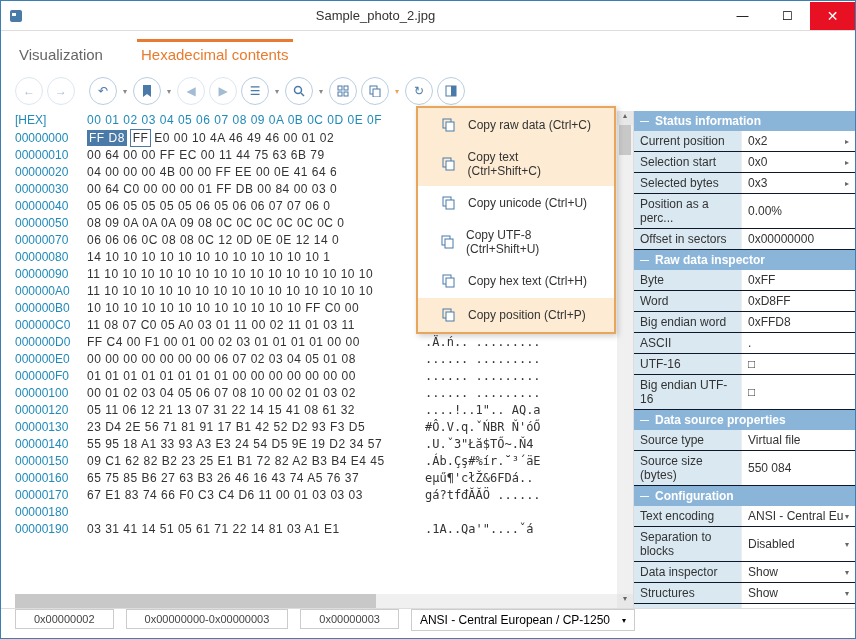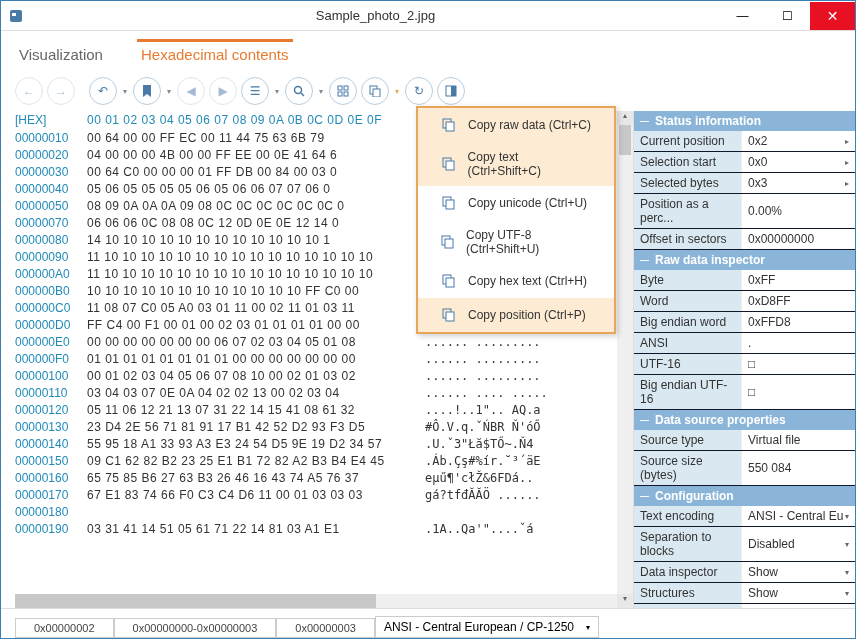--- a/index.html
+++ b/index.html
@@ -26,21 +26,21 @@
 .hex-rows { flex: 1; overflow: hidden; }
 .hex-row { display: flex; height: 17px; align-items: center; }
 .hex-row .addr { width: 72px; color: #208ab8; }
 .hex-row .bytes { width: 332px; white-space: pre; letter-spacing: 0.5px; color: #333; }
 .hex-row .ascii { padding-left: 6px; color: #333; white-space: pre; font-family: Consolas, monospace; }
 .sel { background: #4a7aa8; color: #fff; padding: 1px 2px; }
 .cursor { background: #fff; color: #333; outline: 1px solid #4a7aa8; padding: 1px 2px; }
 .scrollbars { display: flex; margin-top: 4px; }
 .scrollbars .hbar { flex: 1; height: 14px; background: #f0f0f0; position: relative; }
 .scrollbars .hbar::before { content: ""; position: absolute; left: 0; width: 60%; height: 100%; background: #c8c8c8; }
-.statusbar { height: 30px; display: flex; align-items: flex-end; padding: 0 14px; gap: 0; border-top: 1px solid #ddd; }
+.statusbar { height: 30px; display: flex; align-items: flex-start; padding: 0 14px; gap: 12px; border-top: 1px solid #ddd; }
 .statusbar .cell { border: 1px solid #ccc; padding: 3px 18px; font-size: 11px; color: #444; background: #fff; }
 .statusbar .enc { flex: 0 0 auto; display: flex; align-items: center; border: 1px solid #ccc; padding: 3px 8px; font-size: 11px; }
 .statusbar .dd { font-size: 8px; padding-left: 12px; }
 .side { width: 222px; flex-shrink: 0; border-left: 1px solid #ddd; display: flex; flex-direction: column; overflow-y: auto; font-size: 11px; }
 .side .section-hdr { background: #8bb5d8; color: #fff; padding: 3px 6px; font-weight: bold; display: flex; align-items: center; gap: 6px; }
 .side .section-hdr .arrow { font-size: 9px; }
 .side .row { display: flex; border-bottom: 1px solid #0f172a; }
 .side .row .k { width: 108px; padding: 3px 6px; background: #d9e8f1; color: #333; border-right: 1px solid #eee; }
 .side .row .v { flex: 1; padding: 3px 6px; color: #333; display: flex; align-items: center; justify-content: space-between; }
 .side .row .v .arr { font-size: 8px; color: #666; }
@@ -125,20 +125,25 @@
 </div>
 
 <div class="main">
   <div class="hex-area">
     <div class="hex-header">
       <div class="addr-col">[HEX]</div>
       <div class="hex-col">00 01 02 03 04 05 06 07 08 09 0A 0B 0C 0D 0E 0F</div>
     </div>
     <div class="hex-rows" id="hex-rows">
         <div class="hex-row">
+          <div class="addr">00000000</div>
+          <div class="bytes"><span class="sel">FF D8</span> <span class="cursor">FF</span> E0 00 10 4A 46 49 46 00 01 02 </div>
+          <div class="ascii"></div>
+        </div>
+        <div class="hex-row">
           <div class="addr">00000010</div>
           <div class="bytes">00 64 00 00 FF EC 00 11 44 75 63 6B 79 </div>
           <div class="ascii"></div>
         </div>
         <div class="hex-row">
           <div class="addr">00000020</div>
           <div class="bytes">04 00 00 00 4B 00 00 FF EE 00 0E 41 64 6</div>
           <div class="ascii"></div>
         </div>
         <div class="hex-row">
@@ -198,25 +203,20 @@
         </div>
         <div class="hex-row">
           <div class="addr">000000F0</div>
           <div class="bytes">01 01 01 01 01 01 01 01 00 00 00 00 00 00 00</div>
           <div class="ascii">...... .........</div>
         </div>
         <div class="hex-row">
           <div class="addr">00000100</div>
           <div class="bytes">00 01 02 03 04 05 06 07 08 10 00 02 01 03 02</div>
           <div class="ascii">...... .........</div>
-        </div>
-        <div class="hex-row">
-          <div class="addr">00000110</div>
-          <div class="bytes">03 04 03 07 0E 0A 04 02 02 13 00 02 03 04</div>
-          <div class="ascii">...... .... .....</div>
         </div>
         <div class="hex-row">
           <div class="addr">00000120</div>
           <div class="bytes">05 11 06 12 21 13 07 31 22 14 15 41 08 61 32</div>
           <div class="ascii">....!..1".. AQ.a</div>
         </div>
         <div class="hex-row">
           <div class="addr">00000130</div>
           <div class="bytes">23 D4 2E 56 71 81 91 17 B1 42 52 D2 93 F3 D5</div>
           <div class="ascii">#Ô.V.q.ˇŃBR Ň'óŐ</div>
@@ -314,21 +314,21 @@
           <span>0xD8FF</span>
         </div>
       </div>
       <div class="row">
         <div class="k">Big endian word</div>
         <div class="v">
           <span>0xFFD8</span>
         </div>
       </div>
       <div class="row">
-        <div class="k">ANSI</div>
+        <div class="k">ASCII</div>
         <div class="v">
           <span>.</span>
         </div>
       </div>
       <div class="row">
         <div class="k">UTF-16</div>
         <div class="v">
           <span>□</span>
         </div>
       </div>

